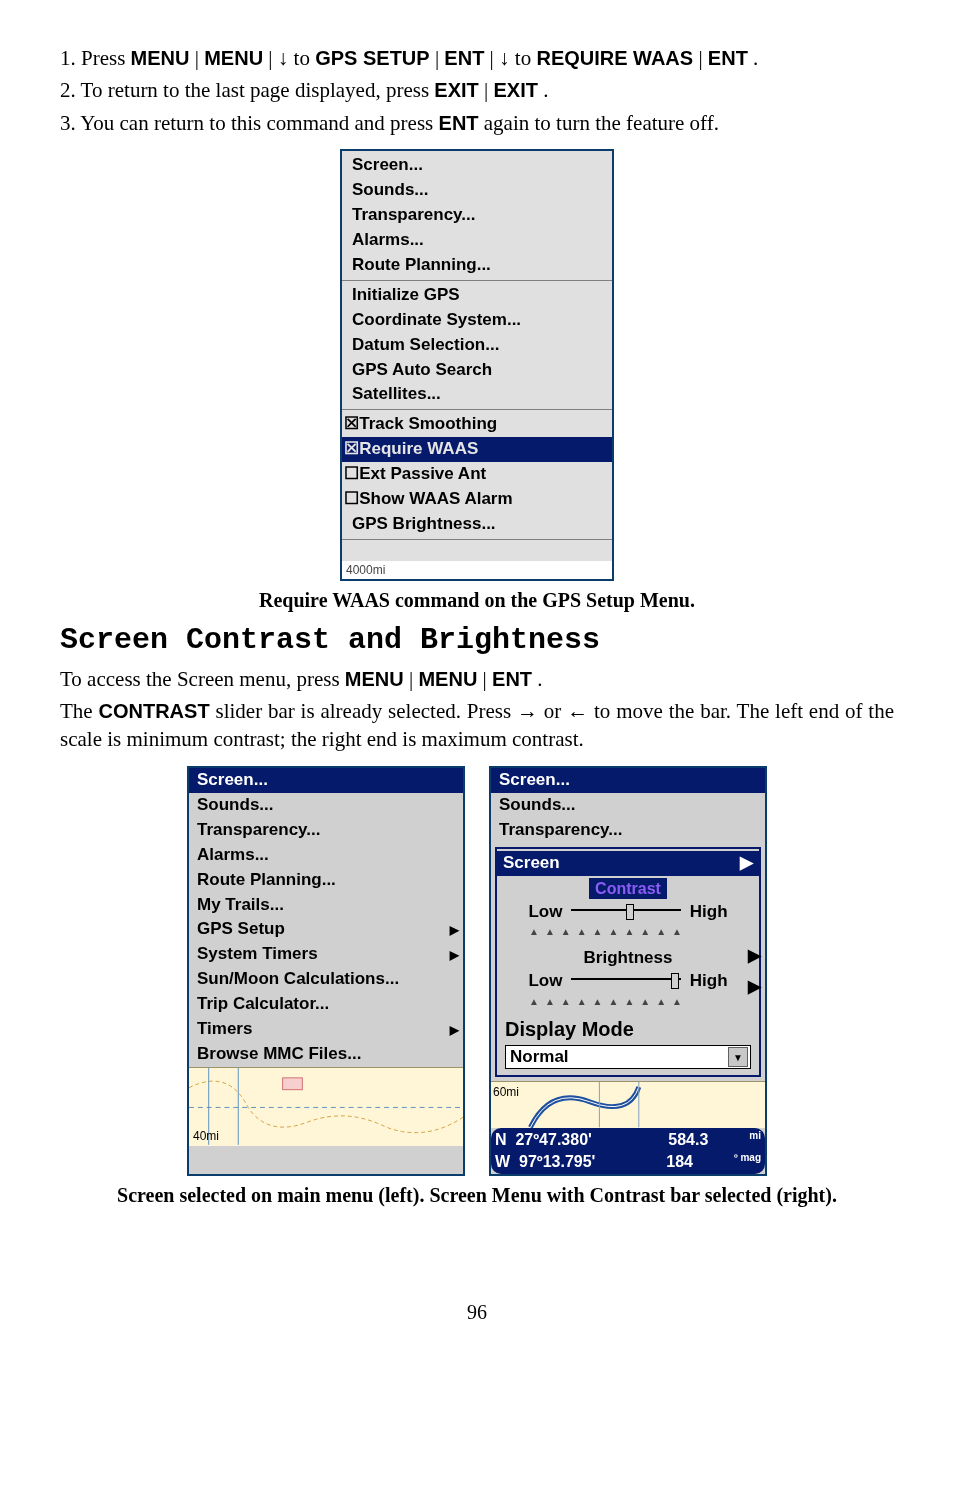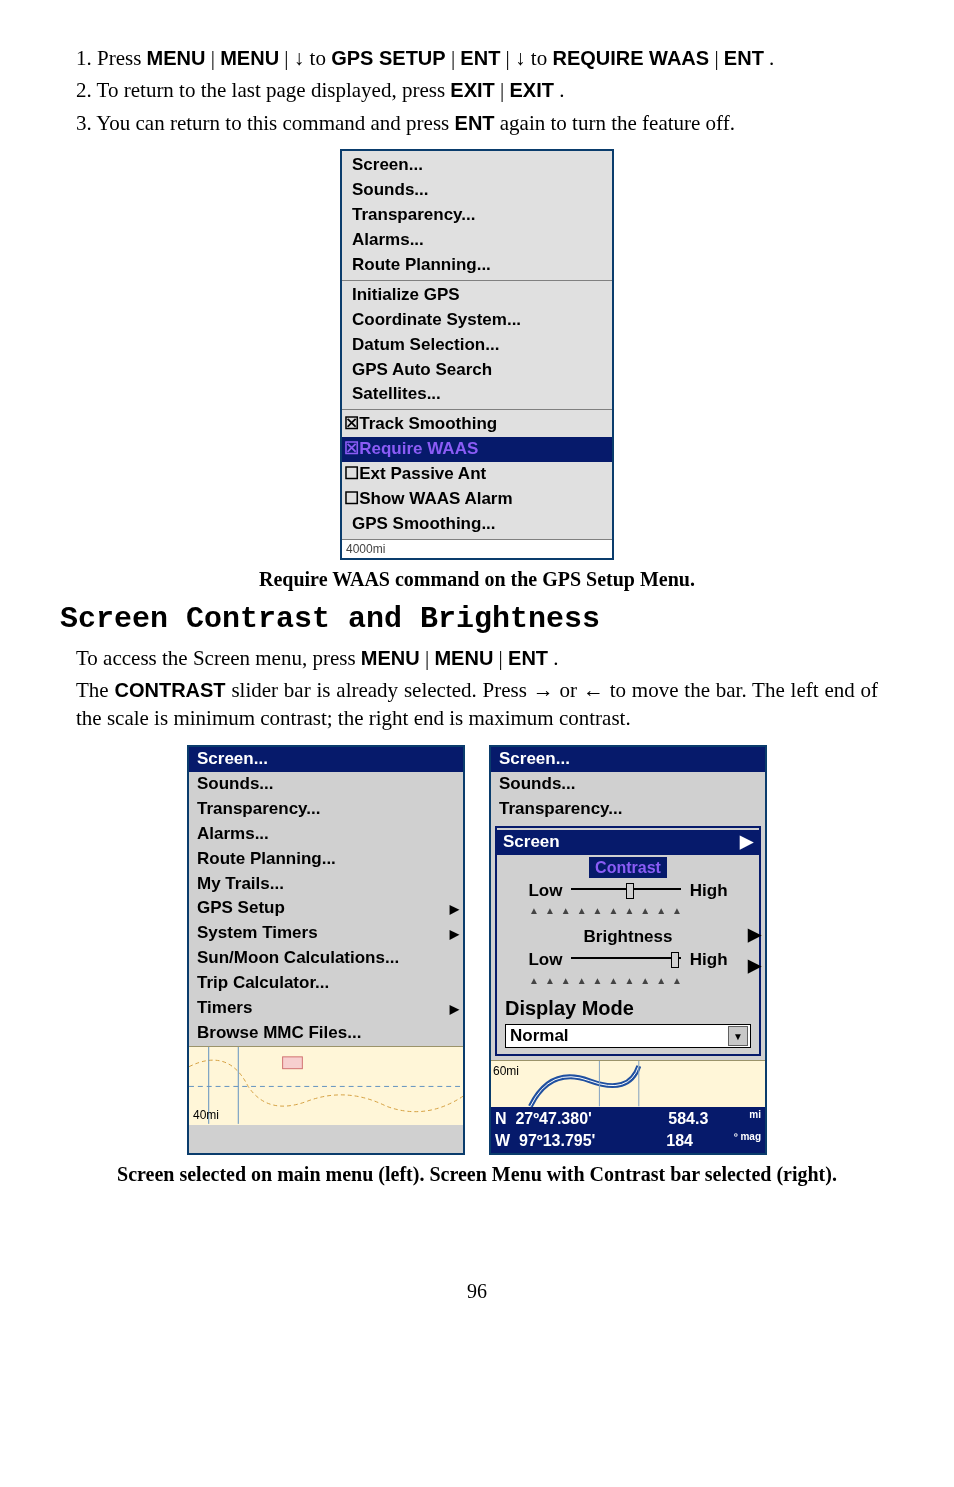--- a/index.html
+++ b/index.html
@@ -6,44 +6,45 @@
     font-family: "Times New Roman", Georgia, serif;
     background: #ffffff;
     margin: 0;
     padding: 40px 60px 20px 60px;
     color: #000;
     font-size: 21px;
     line-height: 1.35;
     width: 954px;
     box-sizing: border-box;
   }
-  .step { margin: 4px 16px; }
+  .step { margin: 4px 0; }
   .bold { font-weight: bold; font-family: Arial, Helvetica, sans-serif; font-size: 20px; }
   .smallcaps { font-variant: small-caps; }
   .menu-block {
     width: 270px;
     margin: 12px auto 4px auto;
     border: 2px solid #0a3c6c;
     background: #e0e0e0;
     font-family: Arial, Helvetica, sans-serif;
     font-size: 17px;
     font-weight: bold;
     color: #000;
   }
   .menu-block .section { border-bottom: 1px solid #808080; padding: 2px 0; }
   .menu-block .section:last-child { border-bottom: none; }
   .menu-block .item { padding: 1px 6px 1px 10px; }
   .menu-block .item.cb { padding-left: 2px; }
-  .menu-block .item.hl { background: #061a6b; color: #8b5cf6; }
+  .menu-block .item.hl { background: #061a6b; color: #e5e5e5; }
   .menu-block .status {
     background: #fff;
     color: #444;
     font-size: 12px;
     font-weight: normal;
     padding: 1px 4px;
+    margin-top: 21px;
   }
   .caption {
     text-align: center;
     font-weight: bold;
     font-family: "Times New Roman", Georgia, serif;
     font-size: 20px;
     margin: 6px 0 6px 0;
   }
   h2.section-h {
     font-family: Liberation Mono, monospace;
@@ -166,21 +167,21 @@
   .map-bottom .scale {
     position: absolute;
     left: 2px; top: 2px;
     font-size: 12px; font-weight: normal;
   }
   .map-bottom svg { position:absolute; inset:0; }
   .coord-bar {
     background: #061a6b; color: #fff;
     font-size: 16px;
     padding: 1px 4px;
-    display: flex; flex-direction: column;
+    display: flex; flex-direction: column; border-radius: 10px;
   }
   .coord-bar .crow {
     display: flex; justify-content: space-between;
   }
   .coord-bar sup { font-size: 10px; margin-left: 41px; }
   .page-num { text-align:center; font-size: 20px; margin-top: 90px; }
 </style>
 </head>
 <body>
 
@@ -239,21 +240,21 @@
     </div>
     <div class="item cb hl">
       <span>☒</span><span>Require WAAS</span>
     </div>
     <div class="item cb">
       <span>☐</span><span>Ext Passive Ant</span>
     </div>
     <div class="item cb">
       <span>☐</span><span>Show WAAS Alarm</span>
     </div>
-    <div class="item">GPS Smoothing...</div>
+    <div class="item">GPS Brightness...</div>
   </div>
   <div class="status">4000mi</div>
 </div>
 
 <div class="caption">Require WAAS command on the GPS Setup Menu.</div>
 
 <h2 class="section-h">Screen Contrast and Brightness</h2>
 
 <p class="step">
   <span>To access the Screen menu, press </span>

